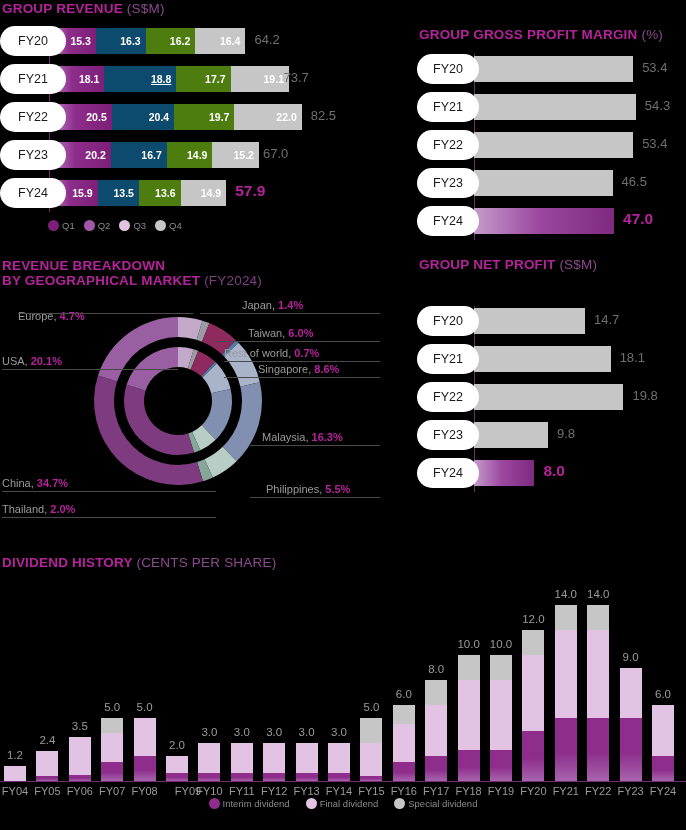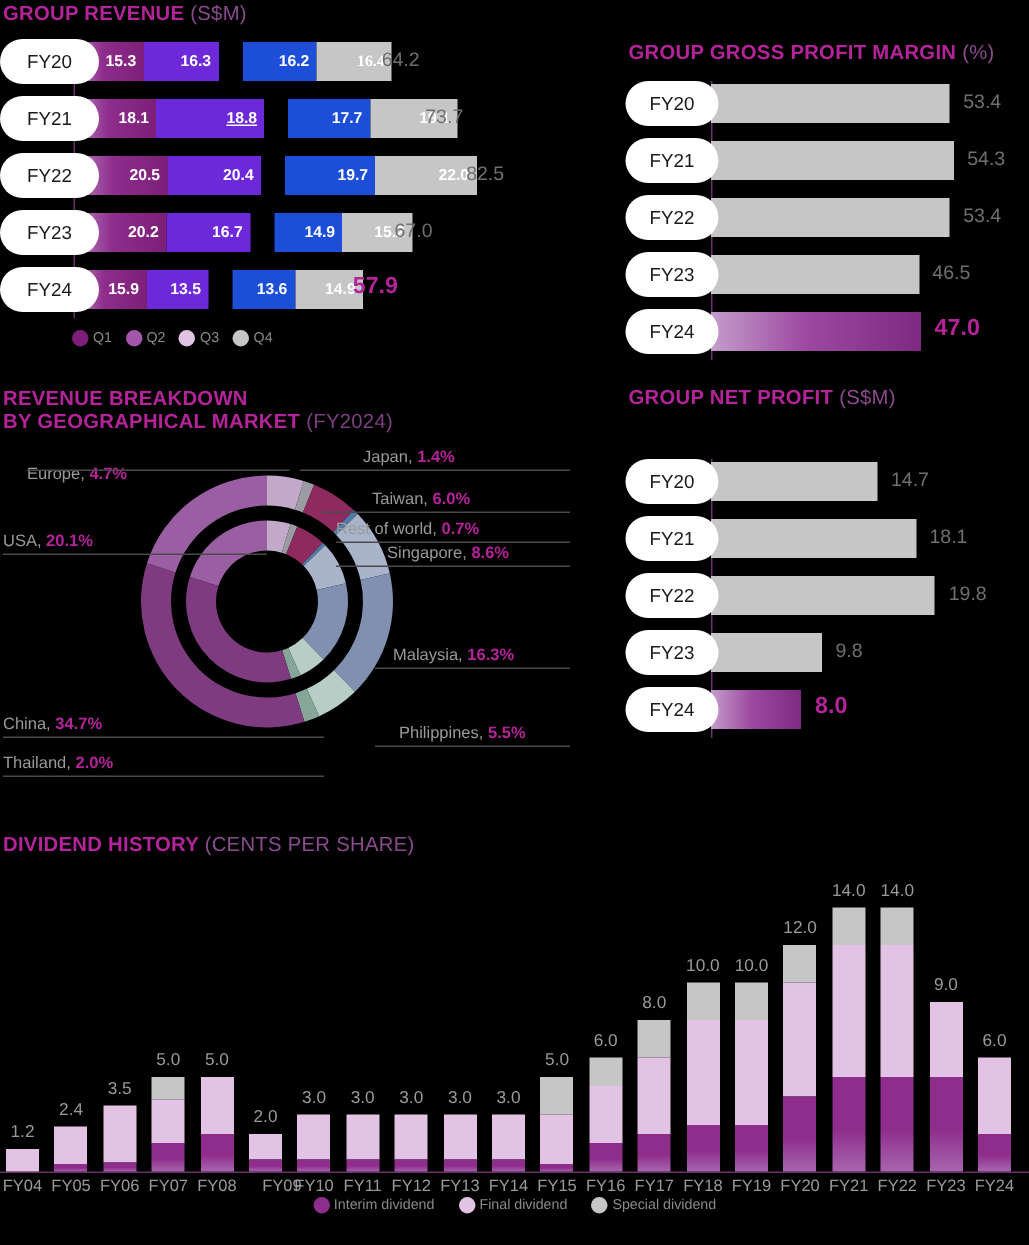--- a/index.html
+++ b/index.html
@@ -15,22 +15,22 @@
   .hb-wrap{position:relative;}
   .hb-axis{position:absolute;top:0;bottom:0;width:1px;background:#6d2f6d;}
   .hb-row{position:relative;height:30px;margin-bottom:8px;display:flex;align-items:center;}
   .hb-pill{position:absolute;left:0;top:0;height:30px;width:66px;background:#fff;
            border-radius:15px;display:flex;align-items:center;justify-content:center;
            color:#1a1a1a;font-size:12.5px;z-index:3;}
   .hb-bar{position:absolute;left:49px;top:2px;height:26px;display:flex;z-index:1;}
   .hb-seg{height:26px;display:flex;align-items:center;justify-content:flex-end;
           font-size:10.5px;font-weight:bold;color:#fff;padding-right:5px;box-sizing:border-box;}
   .q1{background:linear-gradient(90deg,#b884c0 0%,#8e2d8c 42%,#7d1f78 100%);}
-  .q2{background:#6d28d9;}
-  .q3{background:#1d4ed8;color:#fff;margin-left:16px;}
+  .q2{background:#0c4a6e;}
+  .q3{background:#4d7c0f;color:#fff;}
   .q4{background:#c6c6c6;color:#fff;}
   .hb-total{position:absolute;font-size:13px;color:#6f6f6f;white-space:nowrap;z-index:2;}
   .hb-total.hl{color:#b5239a;font-weight:bold;font-size:15.5px;}
   .plain-bar{background:#c6c6c6;}
   .grad-bar{background:linear-gradient(90deg,#c49ccb 0%,#9c48a0 46%,#7d2a80 100%);}
 
   .legend{display:flex;align-items:center;gap:9px;font-size:9.5px;color:#8a8a8a;}
   .legend .li{display:flex;align-items:center;gap:3px;}
   .dot{width:11px;height:11px;border-radius:50%;display:inline-block;}
 
@@ -59,21 +59,21 @@
     <span class="accent">GROUP REVENUE</span>
     <span class="sub">(S$M)</span>
   </div>
   <div class="hb-wrap" id="rev-rows" style="position:relative;margin-top:10px;height:192px;">
     <div class="hb-axis" style="left:49px;top:0;height:186px;"></div>
   <div class="hb-row" style="top: 0px; position: absolute; left: 0px; right: 0px;">
         <div class="hb-bar">
           <div class="hb-seg q1" style="width: 46.818px;">15.3</div>
           <div class="hb-seg q2" style="width: 49.878px;">16.3</div>
           <div class="hb-seg q3" style="width: 49.572px;">16.2</div>
-          <div class="hb-seg q4" style="width: 50.184px; font-family: Liberation Serif, serif;">16.4</div>
+          <div class="hb-seg q4" style="width: 50.184px;">16.4</div>
         </div>
         <div class="hb-pill">FY20</div>
         <div class="hb-total" style="left: 254.452px; top: 6px;">64.2</div>
       </div>
       <div class="hb-row" style="top: 38px; position: absolute; left: 0px; right: 0px;">
         <div class="hb-bar">
           <div class="hb-seg q1" style="width: 55.386px;">18.1</div>
           <div class="hb-seg q2" style="width: 72px; text-decoration: underline;">18.8</div>
           <div class="hb-seg q3" style="width: 54.162px;">17.7</div>
           <div class="hb-seg q4" style="width: 58.446px;">19.1</div>

